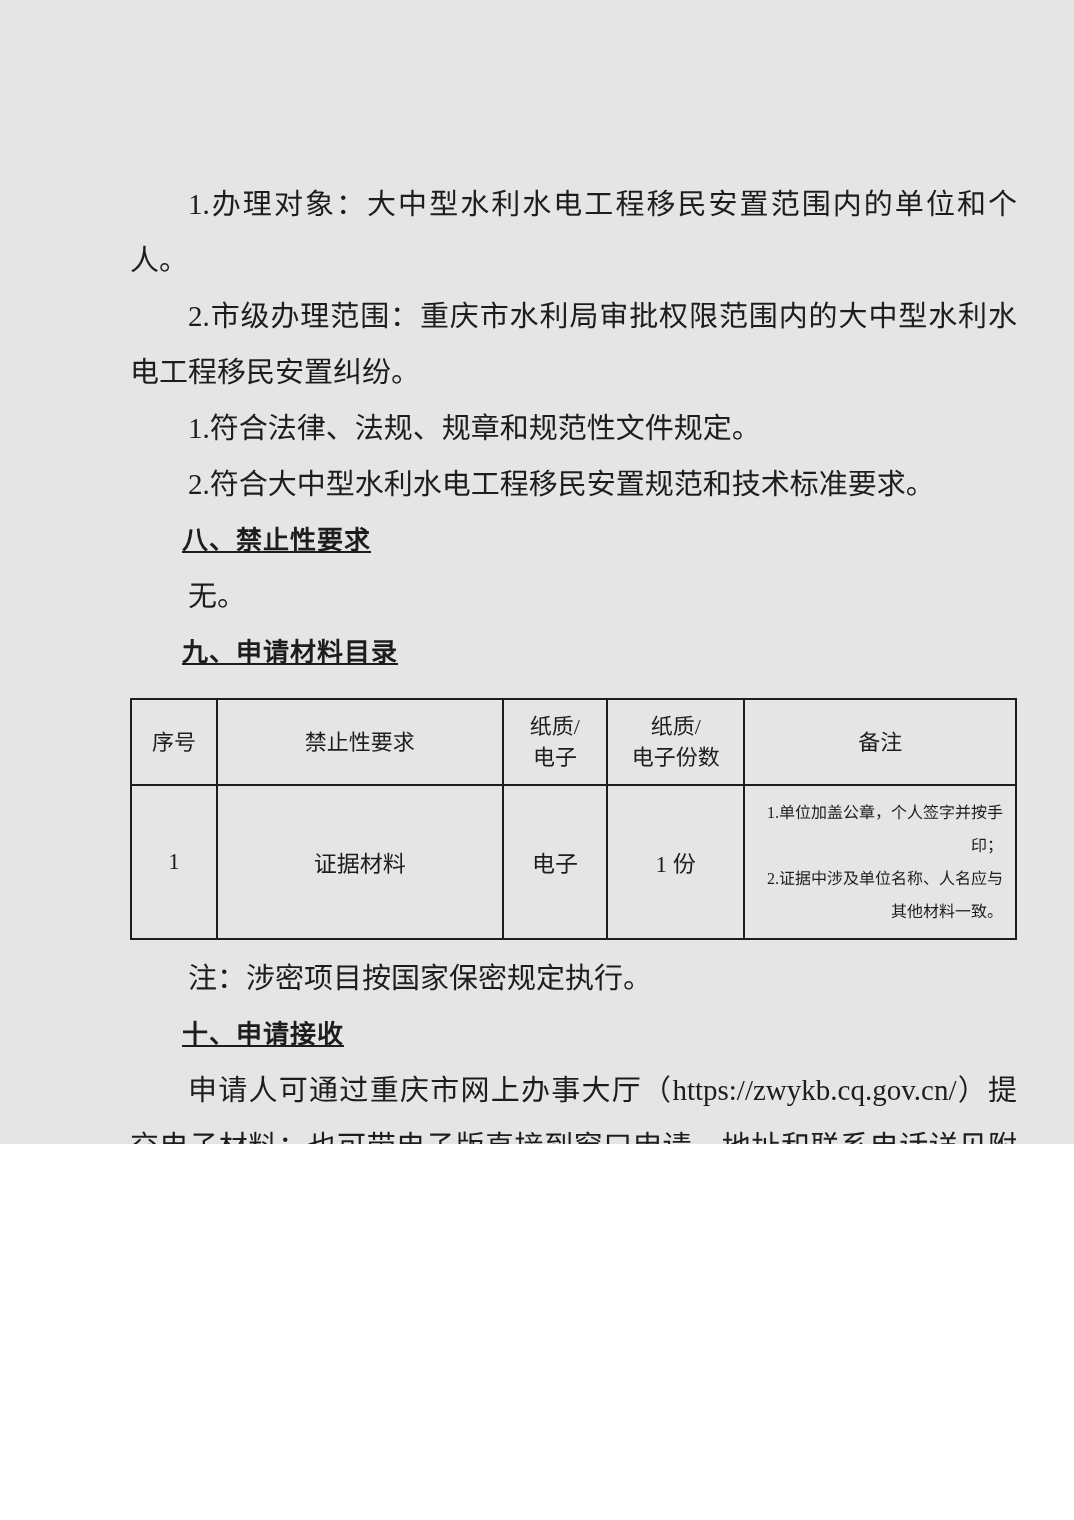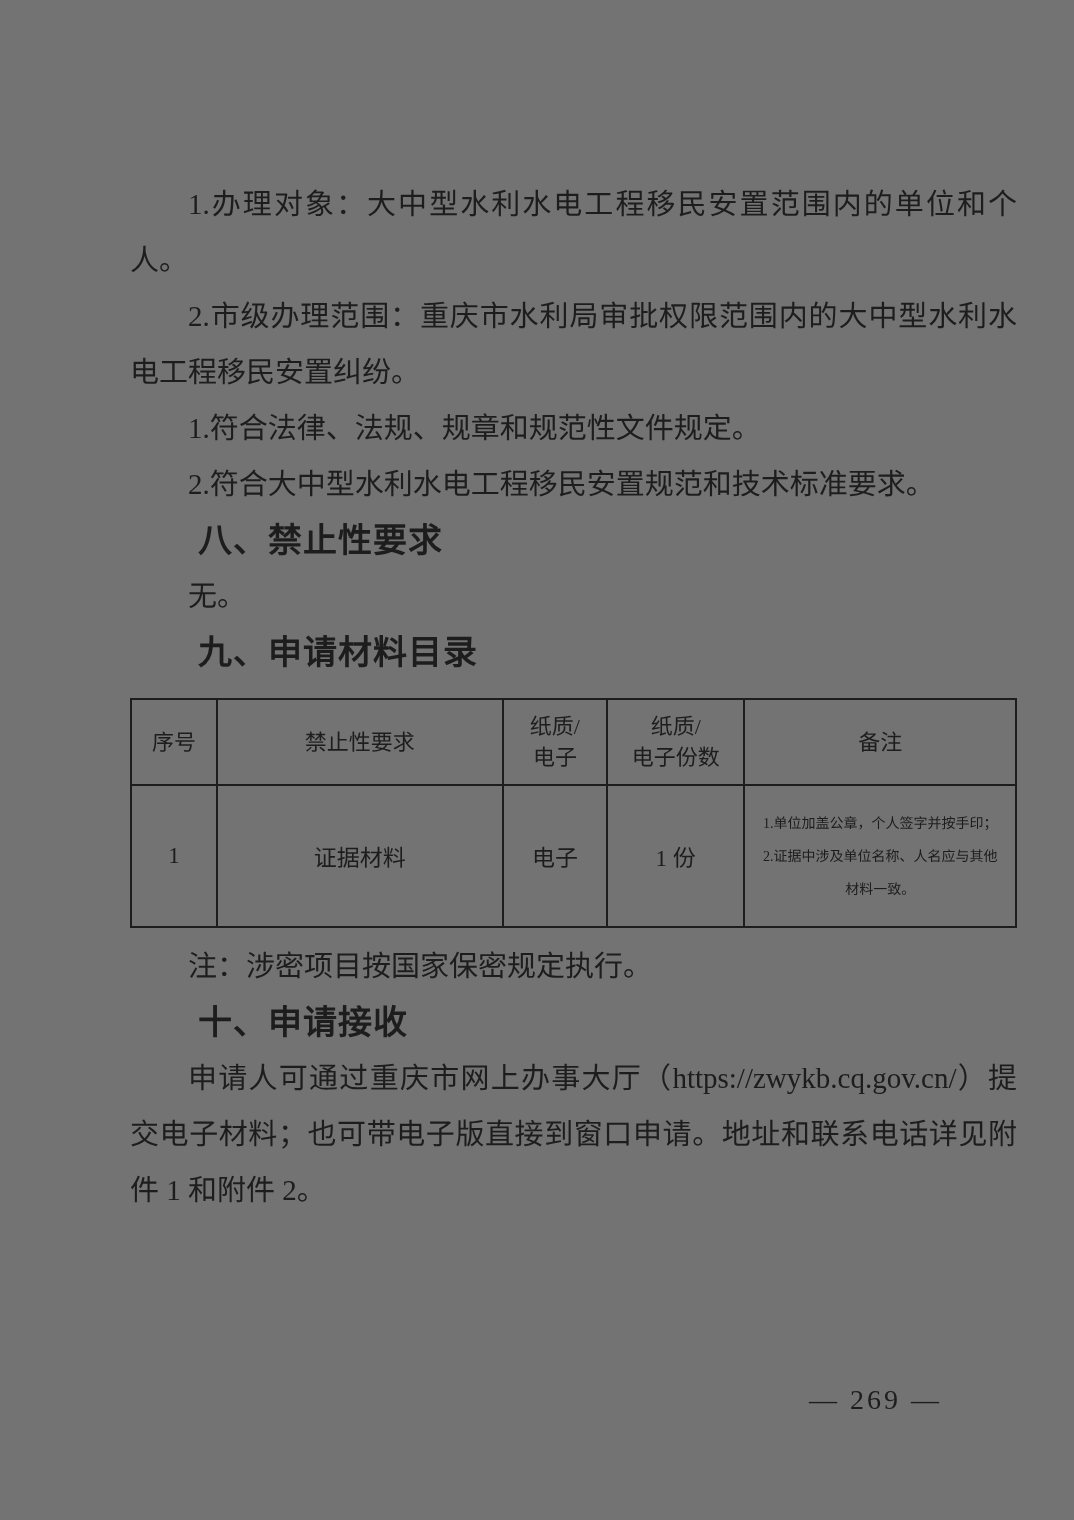--- a/index.html
+++ b/index.html
@@ -3,23 +3,23 @@
 <meta charset="utf-8">
 <style>
   html, body {
     margin: 0;
     padding: 0;
     background: #ffffff;
   }
   .page {
     position: relative;
     width: 1074px;
-    height: 1520px;
+    height: 1144px;
     margin: 0 auto;
-    background: #737373;
+    background: #e5e5e5;
     box-sizing: border-box;
     padding: 176px 57px 0 130px;
     font-family: "Liberation Serif", "DejaVu Serif", serif;
     color: #1d1d1d;
     overflow: hidden;
   }
   .body-text {
     font-size: 29px;
     line-height: 56px;
     margin: 0;
@@ -30,26 +30,27 @@
   .h-kaiti {
     font-size: 30px;
     line-height: 56px;
     margin: 0;
     text-indent: 2em;
     font-weight: bold;
     letter-spacing: 4px;
   }
   .h-hei {
     font-family: "Liberation Sans", "DejaVu Sans", sans-serif;
-    font-size: 34px;
+    font-size: 26px;
     line-height: 56px;
     margin: 0;
     text-indent: 2em;
     font-weight: bold;
     letter-spacing: 1px;
+    text-decoration: underline;
   }
   table.materials {
     width: 100%;
     border-collapse: collapse;
     table-layout: fixed;
     margin-top: 18px;
   }
   table.materials th,
   table.materials td {
     border: 2px solid #1d1d1d;
@@ -66,23 +67,23 @@
     padding: 2px 4px;
   }
   table.materials td {
     font-size: 23px;
     text-align: center;
     vertical-align: middle;
     height: 142px;
     padding: 2px 4px;
   }
   table.materials td.remark-cell {
-    font-size: 14px;
+    font-size: 16px;
     line-height: 33px;
-    text-align: center;
+    text-align: right;
     white-space: pre-line;
     padding: 10px 12px 10px 12px;
   }
   .note-text {
     margin-top: 10px;
   }
   .page-number {
     position: absolute;
     top: 1383px;
     right: 132px;

